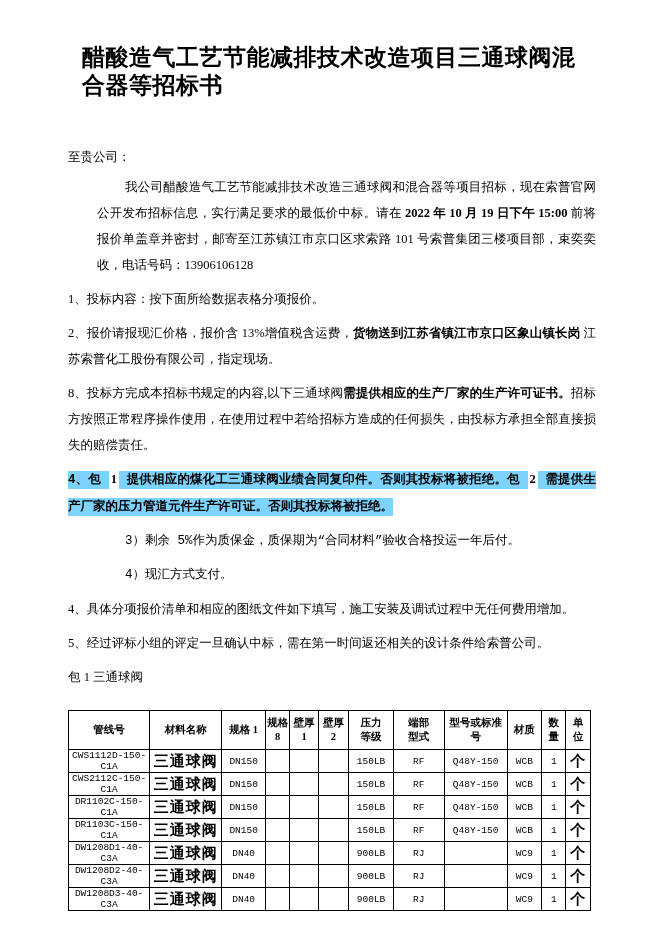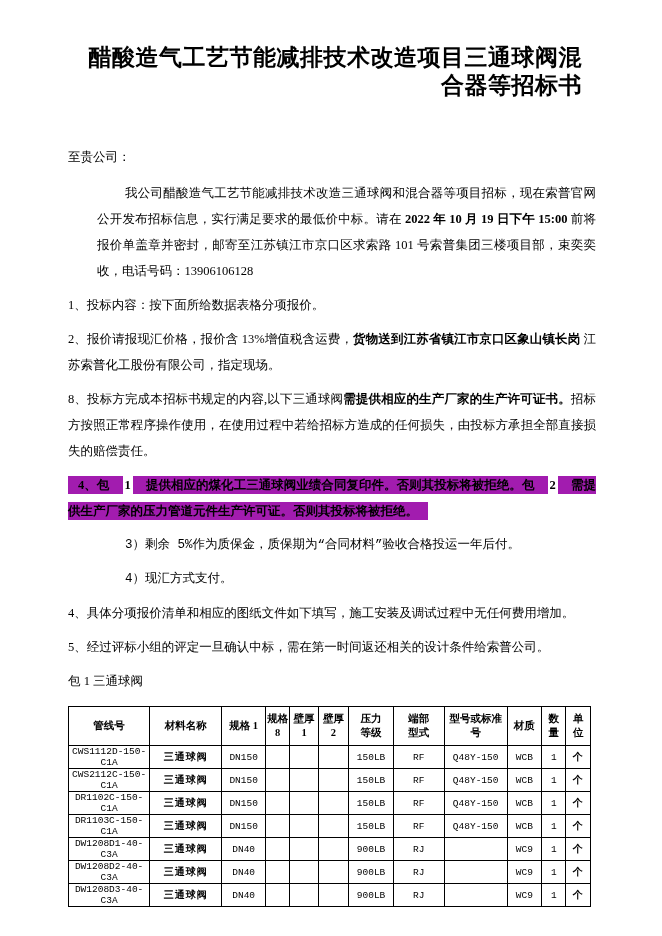--- a/index.html
+++ b/index.html
@@ -3,50 +3,50 @@
 <meta charset="utf-8">
 <style>
   html,body{margin:0;padding:0;}
   body{
     width:662px;height:936px;background:#ffffff;color:#000;
     font-family:"Liberation Serif","DejaVu Serif",serif;
     overflow:hidden;
   }
   .page{padding:44px 66px 0 68px;}
   .doc-title{
-    font-weight:bold;font-size:23px;line-height:28px;text-align:right;
+    font-weight:bold;font-size:23px;line-height:28px;text-align:left;
     width:500px;margin:0 auto 44px auto;letter-spacing:0.5px;
   }
   .para{font-size:12.5px;line-height:26px;margin:0 0 8px 0;text-align:justify;}
-  .greeting{margin-bottom:10px;}
+  .greeting{margin-bottom:4px;}
   .first-indent{text-indent:28px;margin-left:29px;}
   .pay-head{margin-top:8px;}
   .pay-indent{padding-left:57px;font-family:Liberation Mono, monospace;}
   .bold{font-weight:bold;}
-  .hl{background:#a21caf;padding:2px 10px;}
+  .hl{background:#7dd3fc;padding:2px 0;font-family:Liberation Mono, monospace;}
   .hl-num{background:#ffffff;padding:2px 2px;}
-  .package-label{margin-top:4px;margin-bottom:12px;}
+  .package-label{margin-top:4px;margin-bottom:20px;}
   table.spec{
     border-collapse:collapse;table-layout:fixed;width:523px;margin-top:12px;
   }
   table.spec th,table.spec td{
     border:1px solid #000;text-align:center;vertical-align:middle;
     padding:0 1px;overflow:hidden;
   }
   table.spec th{
     font-weight:bold;font-size:10.5px;line-height:14px;height:38px;
     white-space:pre-line;font-family:"Liberation Serif","DejaVu Serif",serif;
   }
   table.spec td{
     height:20px;font-size:9.5px;
     font-family:"Liberation Mono","DejaVu Sans Mono",monospace;
   }
   table.spec td.cn{
     font-family:Liberation Sans, sans-serif;
-    font-weight:bold;font-size:10px;letter-spacing:1px;
+    font-weight:bold;font-size:15px;letter-spacing:1px;
   }
 </style>
 </head>
 <body>
 
 <div class="page">
 
   <h1 class="doc-title">醋酸造气工艺节能减排技术改造项目三通球阀混合器等招标书</h1>
 
   <p class="para greeting">至贵公司：</p>

